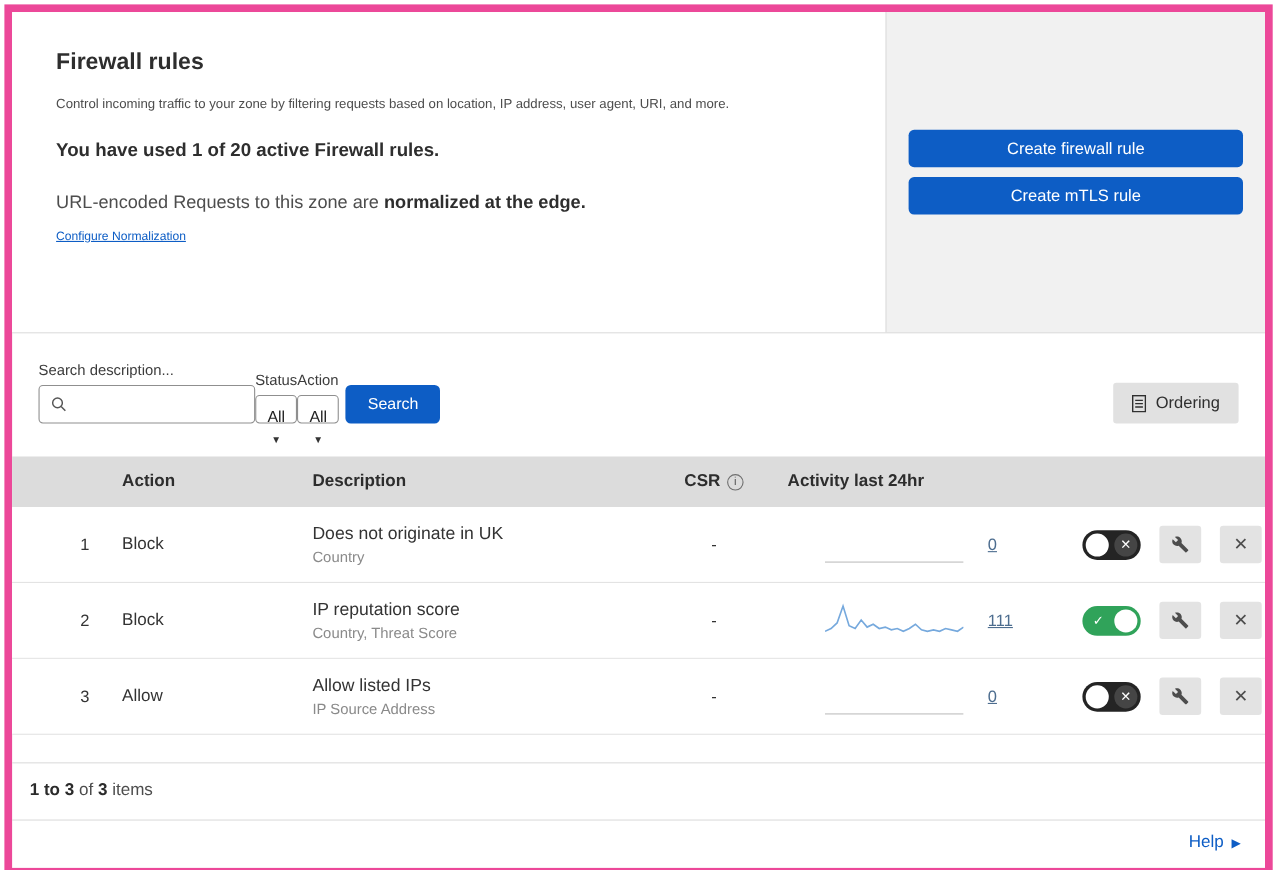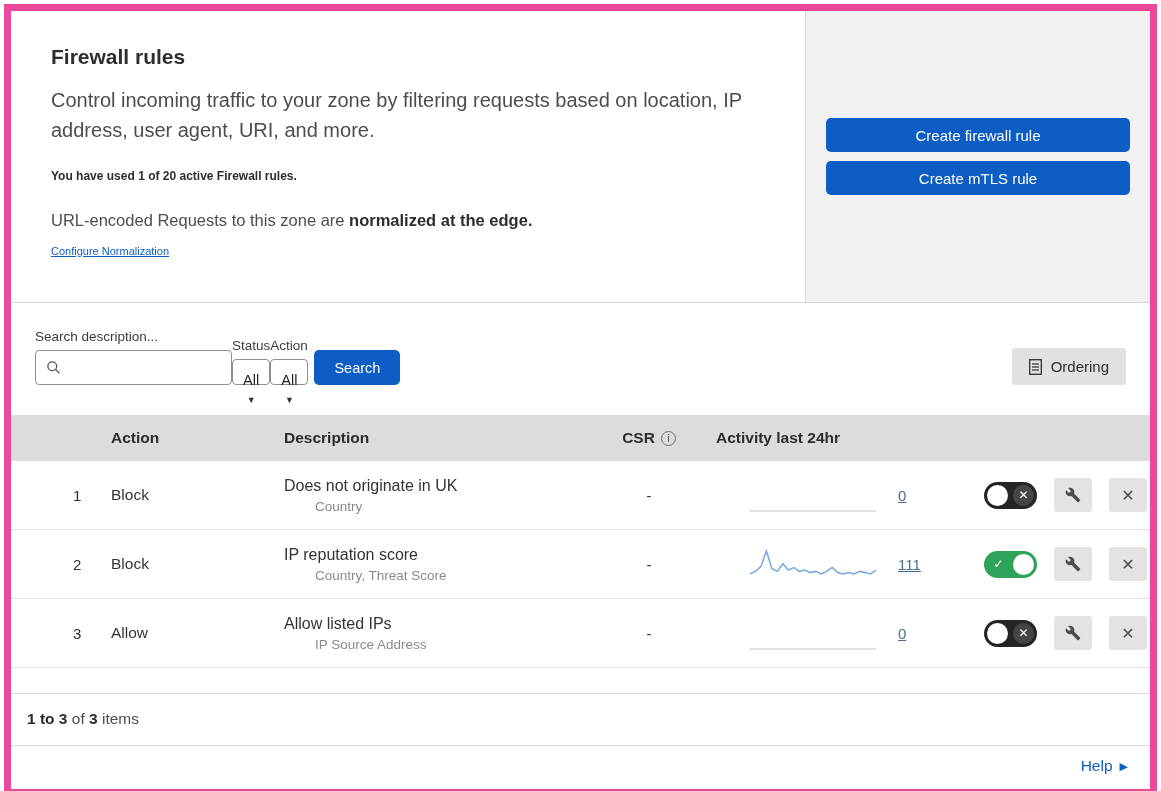--- a/index.html
+++ b/index.html
@@ -15,22 +15,22 @@
 
   
   .top { display: flex; border-bottom: 1px solid #d8d8d8; min-height: 292px; }
   .top-left { flex: 1; padding: 34px 40px 28px 40px; background: #fff; }
   .top-right {
     width: 345px; background: #f1f1f1; border-left: 1px solid #dcdcdc;
     display: flex; flex-direction: column; justify-content: center;
     gap: 9px; padding: 0 20px;
   }
   .page-title { font-size: 21px; font-weight: 600; color: #2e2e2e; margin: 0 0 16px 0; }
-  .intro-desc { font-size: 20px; color: #4d4d4d; line-height: 1.5; margin: 0 0 24px 0; max-width: 730px; }
-  .usage-line { font-size: 12px; font-weight: 700; color: #2e2e2e; margin: 0 0 25px 0; }
+  .intro-desc { font-size: 12px; color: #4d4d4d; line-height: 1.5; margin: 0 0 24px 0; max-width: 730px; }
+  .usage-line { font-size: 17px; font-weight: 700; color: #2e2e2e; margin: 0 0 25px 0; }
   .norm-line { font-size: 16.5px; color: #4d4d4d; margin: 0 0 8px 0; line-height: 1.5; }
   .norm-line b { color: #2e2e2e; }
   .text-link { color: var(--accent); text-decoration: underline; font-size: 11px; cursor: pointer; }
 
   .btn-primary {
     display: block; width: 100%; height: 34px;
     background: var(--accent); color: #fff; border: none; border-radius: 5px;
     font-size: 15px; font-family: inherit; cursor: pointer;
   }
 
@@ -70,21 +70,21 @@
   .th-csr { display: flex; align-items: center; justify-content: center; gap: 6px; }
   .info-icon {
     width: 15px; height: 15px; border: 1px solid #6e6e6e; border-radius: 50%;
     display: inline-flex; align-items: center; justify-content: center;
     font-size: 10.5px; color: #555; font-weight: 400; cursor: pointer;
   }
   .trow { height: 69px; border-bottom: 1px solid #e3e3e3; background: #fff; }
   .cell-num { padding-left: 62px; font-size: 15px; color: #333; }
   .cell-action { font-size: 15.5px; color: #333; }
   .cell-desc .desc-title { font-size: 16px; color: #333; }
-  .cell-desc .desc-sub { font-size: 13.5px; color: #8a8a8a; margin-top: 4px; margin-left: 31px; }
+  .cell-desc .desc-sub { font-size: 13.5px; color: #8a8a8a; margin-top: 4px; }
   .cell-csr { text-align: center; font-size: 15px; color: #333; }
   .cell-activity { display: flex; align-items: center; gap: 22px; padding-left: 46px; }
   .spark { width: 126px; height: 38px; display: flex; align-items: flex-end; }
   .activity-count { font-size: 15px; color: #4d6d8f; text-decoration: underline; cursor: pointer; }
 
   .cell-controls { display: flex; align-items: center; gap: 17px; justify-content: flex-end; padding-right: 26px; }
   .toggle { width: 53px; height: 27px; border-radius: 14px; position: relative; cursor: pointer; flex: none; }
   .toggle.off { background: var(--toggle-off); }
   .toggle.on  { background: var(--green); }
   .knob { position: absolute; width: 21px; height: 21px; border-radius: 50%; background: #fff; top: 3px; }

